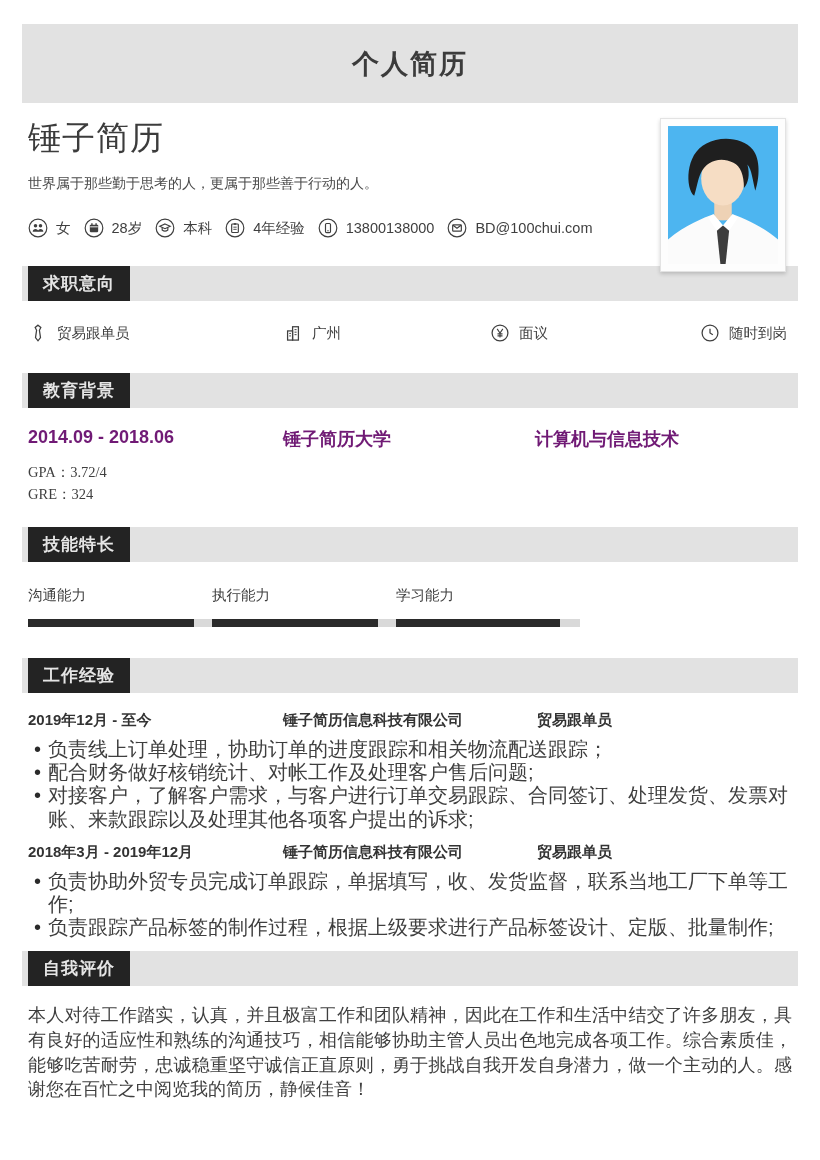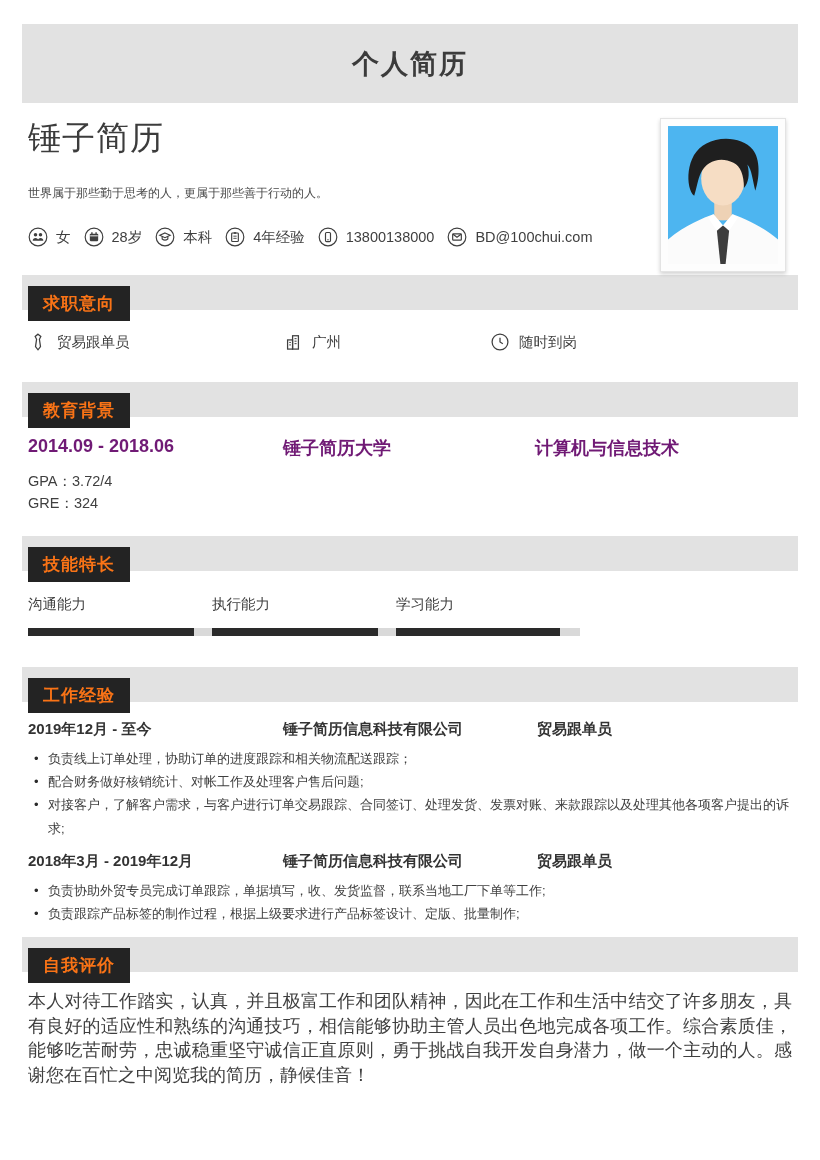--- a/index.html
+++ b/index.html
@@ -7,54 +7,54 @@
   body { font-family:"Liberation Sans","DejaVu Sans",sans-serif; }
   .page { position:relative; width:820px; height:1160px; background:#ffffff; overflow:hidden; color:#3f3f3f; }
 
   
   .titlebar { margin:24px 22px 0; height:79px; background:#e2e2e2; display:flex; align-items:center; justify-content:center; }
   .titlebar h1 { font-size:27px; font-weight:bold; color:#3b3b3b; letter-spacing:2px; }
 
   
   .intro { margin:0 28px; padding-top:13px; width:600px; }
   .name { font-size:33px; font-weight:400; color:#3c3c3c; letter-spacing:1px; }
-  .motto { margin-top:24px; font-size:12px; color:#4a4a4a; }
+  .motto { margin-top:14px; font-size:14px; color:#4a4a4a; }
   .contacts { margin-top:25px; display:flex; align-items:center; gap:13px; font-size:14.5px; color:#3f3f3f; white-space:nowrap; }
   .contact-item { display:flex; align-items:center; gap:8px; }
   .cicon { width:20px; height:20px; flex:0 0 auto; display:block; }
 
   
   .photo-frame { position:absolute; top:118px; right:34px; width:126px; height:154px; background:#fdfdfd; border:1px solid #e3e3e3; padding:7px; box-shadow:0 2px 4px rgba(0,0,0,.18); }
   .photo-frame svg { display:block; width:110px; height:138px; }
 
   
   .sec-bar { margin:0 22px; height:35px; background:#e2e2e2; }
-  .sec-badge { display:inline-block; margin-left:6px; height:35px; line-height:35px; padding:0 15px; background:#232323; color:#f97316; font-weight:bold; font-size:17px; letter-spacing:1px;margin-top:11px; }
+  .sec-badge { display:inline-block; margin-left:6px; height:35px; line-height:35px; padding:0 15px; background:#232323; color:#e5e5e5; font-weight:bold; font-size:17px; letter-spacing:1px; }
 
   
   .intent-grid { margin:22px 28px 0; display:grid; grid-template-columns:255px 207px 210px 1fr; font-size:14.5px; color:#3f3f3f; }
   .intent-item { display:flex; align-items:center; gap:9px; }
   .iicon { width:20px; height:20px; flex:0 0 auto; display:block; }
 
   
   .row3 { margin:19px 28px 11px; display:grid; grid-template-columns:255px 252px 1fr; font-size:18px; font-weight:bold; color:#701a75; }
   .edu-details { margin:8px 28px 0; font-size:14.5px; color:#3f3f3f; }
-  .edu-details div { line-height:21px; margin-top:1px; }
+  .edu-details div { line-height:21px; margin-top:1px;font-family:Liberation Serif, serif; }
 
   
   .skills { margin:24px 28px 0; display:grid; grid-template-columns:repeat(3,184px); }
   .skill-label { font-size:14.5px; color:#3f3f3f; }
   .skill-track { margin-top:14px; height:8px; background:#d9d9d9; position:relative; }
   .skill-fill { height:8px; background:#2a2a2a; }
 
   
   .job-head { margin:18px 28px 0; display:grid; grid-template-columns:255px 254px 1fr; font-size:15px; font-weight:bold; color:#333333; }
   .job-head.second { margin-top:12px; }
   ul.bullets { margin:8px 28px 0; list-style:none; }
-  ul.bullets li { position:relative; padding-left:20px; font-size:13px; line-height:23.2px; color:#3f3f3f; }
+  ul.bullets li { position:relative; padding-left:20px; font-size:20px; line-height:23.2px; color:#3f3f3f; }
   ul.bullets li::before { content:"•"; position:absolute; left:6px; top:0; color:#2a2a2a; }
 
   
   .eval-text { margin:17px 28px 0; font-size:18px; line-height:24.6px; color:#3f3f3f; text-align:justify; }
 
   .mt-sec1 { margin-top:28px; }
   .mt-sec2 { margin-top:30px; }
   .mt-sec3 { margin-top:22px; }
   .mt-sec4 { margin-top:31px; }
   .mt-sec5 { margin-top:12px; }
@@ -158,20 +158,27 @@
         <rect x="5.5" y="9.5" width="6" height="11"></rect>
         <rect x="11.5" y="4.5" width="7" height="16"></rect>
         <path d="M13.8,8 h2.5 M13.8,11 h2.5 M13.8,14 h2.5" stroke-width="1.2"></path>
         <path d="M7.5,12.5 h2 M7.5,15.5 h2" stroke-width="1.2"></path>
       </svg>
       <span>广州</span>
     </div>
     <div class="intent-item">
       <svg class="iicon" viewBox="0 0 24 24" fill="none" stroke="#3f3f3f" stroke-width="1.5">
         <circle cx="12" cy="12" r="9.5"></circle>
+        <path d="M8.6,7 L12,12 L15.4,7 M12,12 V17.4 M9,13 h6 M9,15.4 h6" stroke-width="1.3"></path>
+      </svg>
+      <span>面议</span>
+    </div>
+    <div class="intent-item">
+      <svg class="iicon" viewBox="0 0 24 24" fill="none" stroke="#3f3f3f" stroke-width="1.5">
+        <circle cx="12" cy="12" r="9.5"></circle>
         <path d="M12,7 V12 L15.4,14.2"></path>
       </svg>
       <span>随时到岗</span>
     </div>
   </div>
 
   <div class="sec-bar mt-sec2">
     <span class="sec-badge">教育背景</span>
   </div>
   <div class="row3">

